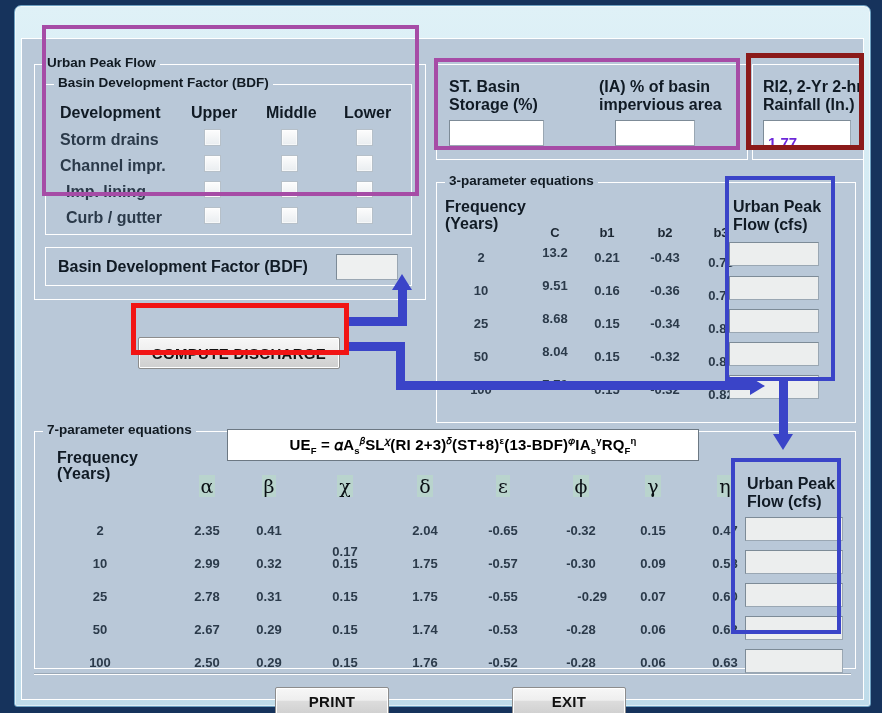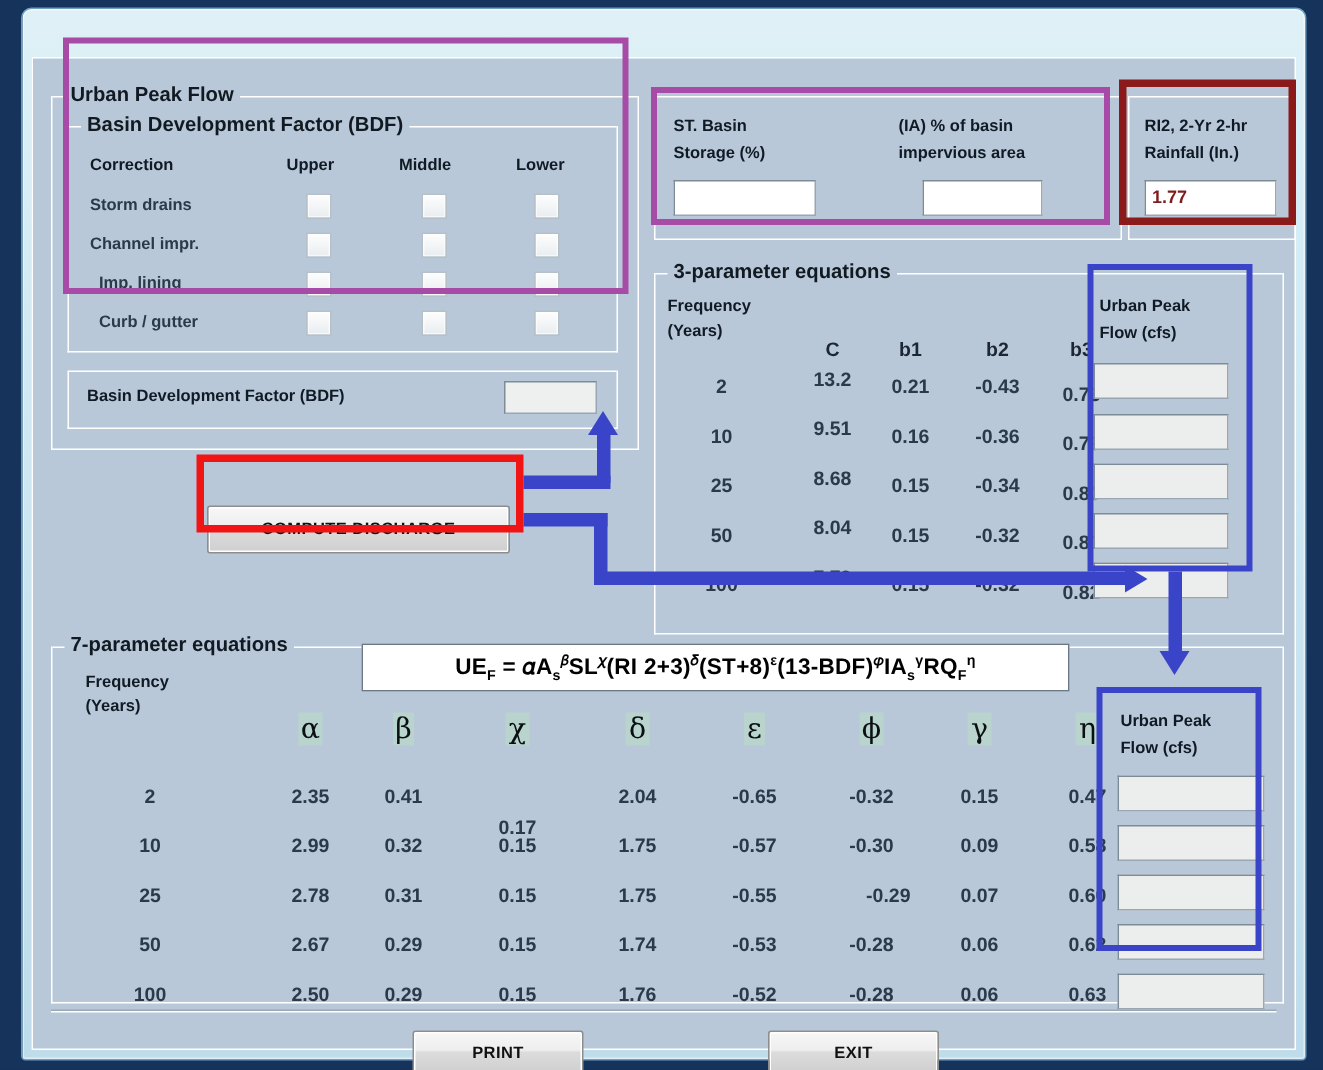--- a/index.html
+++ b/index.html
@@ -83,46 +83,46 @@
     background:#b9c8d8;
     white-space:nowrap;
   }
   .grp .topline-r{position:absolute;top:0;left:0;right:0;height:1px;background:#fff;}
 
   
   #grp-upf{left:12px;top:25px;width:390px;height:235px;}
   #grp-bdf{left:10px;top:20px;width:365px;height:150px;}
   #grp-bdfval{left:10px;top:183px;width:365px;height:38px;}
 
-  .lbl{font-size:11px;font-weight:bold;color:#2b3a4a;position:absolute;white-space:nowrap;}
+  .lbl{font-size:16px;font-weight:bold;color:#2b3a4a;position:absolute;white-space:nowrap;}
   .lbl-dark{color:#101a24;}
 
   .cb{
     position:absolute;width:15px;height:15px;
     background:linear-gradient(180deg,#fdfdfd,#e9edf0);
     border:1px solid #b6c0c9;
     box-shadow:0 0 0 1px rgba(255,255,255,.6) inset;
   }
   .txt{
     position:absolute;background:#ffffff;
     border:1px solid #9aa7b3;
     border-top-color:#7d8b97;border-left-color:#7d8b97;
-    font-size:12px;font-weight:bold;color:#7f1d1d;
-    padding:0 4px;line-height:20px;
+    font-size:15px;font-weight:bold;color:#6d28d9;
+    padding:12px 4px;line-height:20px;
     box-sizing:border-box;
   }
   .txt.ro{background:#eef0f0;}
 
   
   .btn{
     position:absolute;
     background:linear-gradient(180deg,#f7f7f7 0%,#eeeeee 45%,#dcdcdc 50%,#cfcfcf 100%);
     border:1px solid #8d8d8d;
     border-radius:2px;
-    font-size:11px;font-weight:bold;color:#111;
+    font-size:15px;font-weight:bold;color:#111;
     display:flex;align-items:center;justify-content:center;
     box-shadow:0 0 0 1px #fff inset;
     letter-spacing:.3px;
   }
 
   
   #grp-3p{left:414px;top:143px;width:418px;height:240px;}
   #grp-7p{left:12px;top:392px;width:820px;height:237px;}
 
   .formula{
@@ -172,21 +172,21 @@
     <div class="client">
 
       <div class="grp" id="grp-upf">
         <div class="topline-r"></div>
         <div class="legend">Urban Peak Flow</div>
 
         <div class="grp" id="grp-bdf">
           <div class="topline-r"></div>
           <div class="legend">Basin Development Factor (BDF)</div>
 
-          <div class="lbl lbl-dark" style="left:14px;top:20px;">Correction</div>
+          <div class="lbl lbl-dark" style="left:14px;top:20px;">Development</div>
           <div class="lbl lbl-dark" style="left:145px;top:20px;">Upper</div>
           <div class="lbl lbl-dark" style="left:220px;top:20px;">Middle</div>
           <div class="lbl lbl-dark" style="left:298px;top:20px;">Lower</div>
 
           <div class="lbl" style="left:14px;top:47px;">Storm drains</div>
           <div class="cb" style="left:158px;top:45px;"></div>
           <div class="cb" style="left:235px;top:45px;"></div>
           <div class="cb" style="left:310px;top:45px;"></div>
 
           <div class="lbl" style="left:14px;top:73px;">Channel impr.</div>
@@ -284,21 +284,21 @@
         <div class="resbox" style="left:292px;top:193px;width:88px;height:22px;"></div>
       </div>
 
       <div class="grp" id="grp-7p">
         <div class="topline-r"></div>
         <div class="legend">7-parameter equations</div>
 
         <div class="lbl lbl-dark" style="left:22px;top:18px;">Frequency</div>
         <div class="lbl lbl-dark" style="left:22px;top:34px;">(Years)</div>
 
-        <div class="formula" style="left:206px;top:-2px;width:470px;height:30px;align-items:center;">
+        <div class="formula" style="left:192px;top:-2px;width:470px;height:30px;align-items:center;">
           <span>UE<sub>F</sub>&nbsp;=&nbsp;𝛼A<sub>s</sub><sup>𝛽</sup>SL<sup>𝜒</sup>(RI 2+3)<sup>𝛿</sup>(ST+8)<sup>ε</sup>(13-BDF)<sup>𝜑</sup>IA<sub>s</sub><sup>γ</sup>RQ<sub>F</sub><sup>η</sup></span>
         </div>
 
         <div class="greek" style="left:150px;top:44px;width:44px;"><span>α</span></div>
         <div class="greek" style="left:212px;top:44px;width:44px;"><span>β</span></div>
         <div class="greek" style="left:288px;top:44px;width:44px;"><span>χ</span></div>
         <div class="greek" style="left:368px;top:44px;width:44px;"><span>δ</span></div>
         <div class="greek" style="left:446px;top:44px;width:44px;"><span>ε</span></div>
         <div class="greek" style="left:524px;top:44px;width:44px;"><span>ϕ</span></div>
         <div class="greek" style="left:596px;top:44px;width:44px;"><span>γ</span></div>

